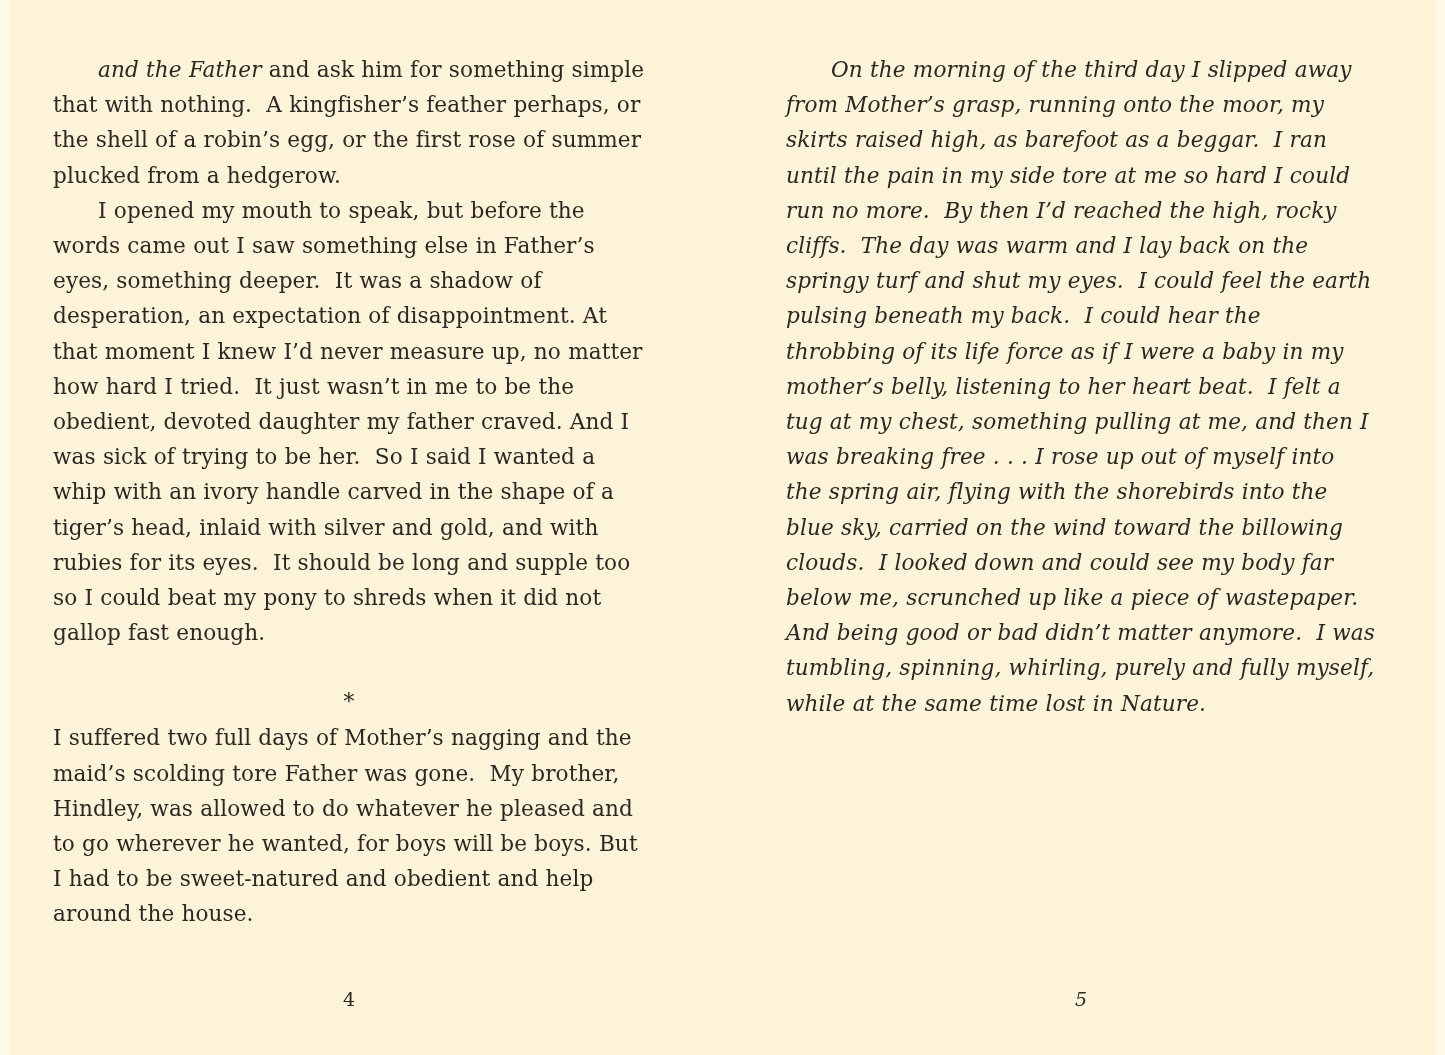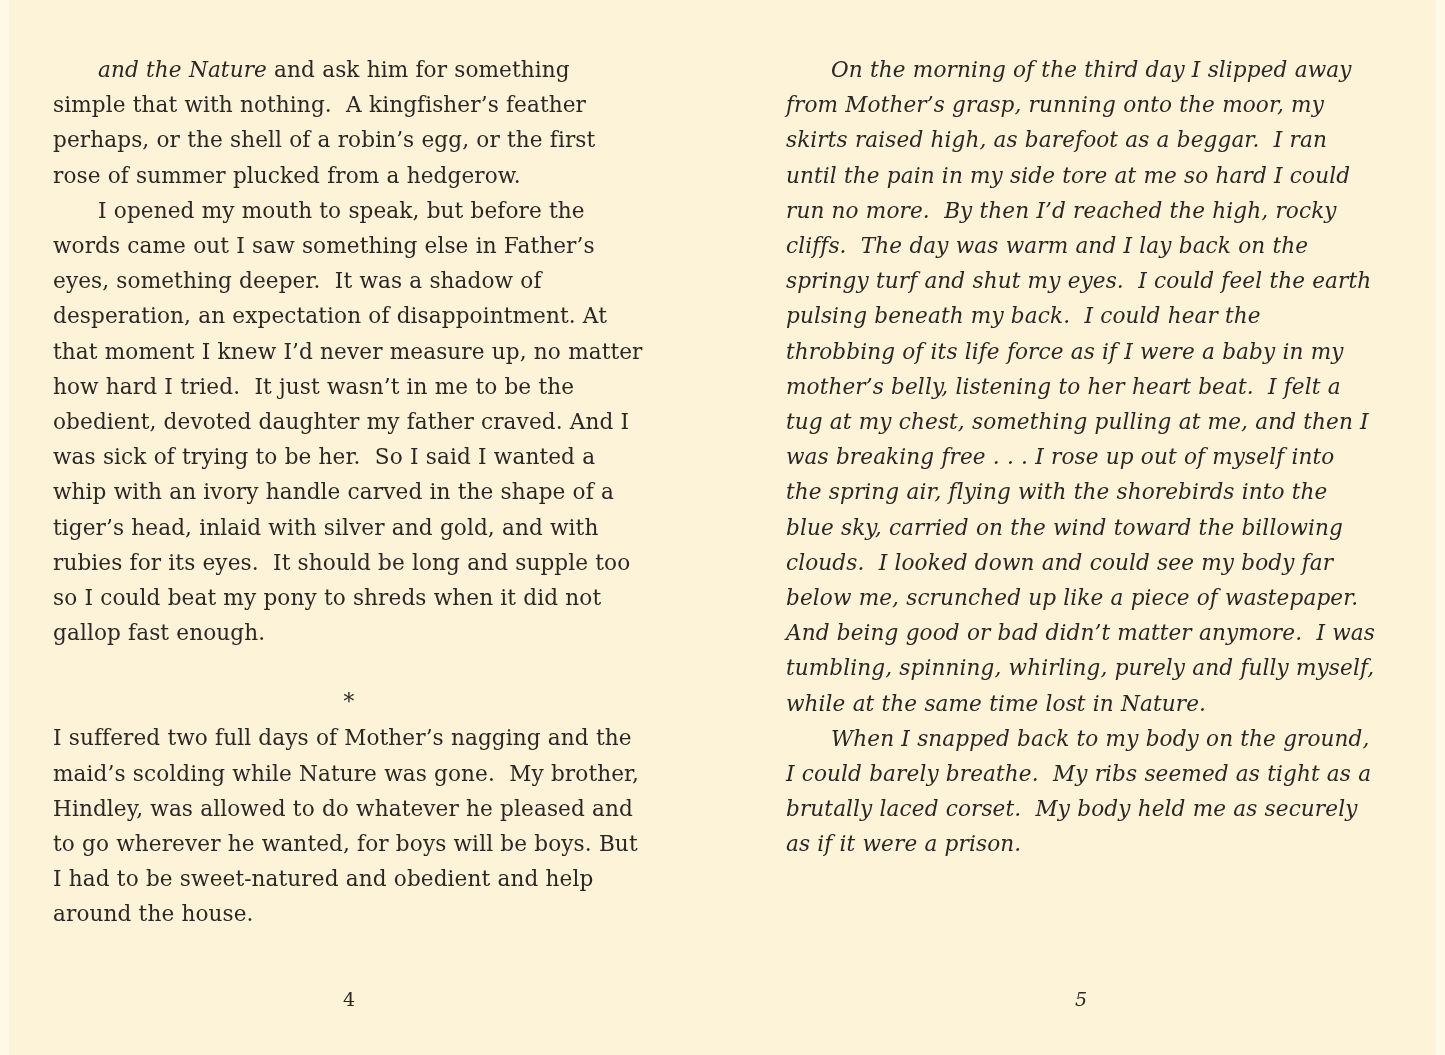--- a/index.html
+++ b/index.html
@@ -90,36 +90,35 @@
 <body style="background: rgb(253, 243, 216); color: rgb(43, 39, 35);">
 
 <div id="spread">
 
   <div class="page-edge left" style="background: rgb(254, 248, 230);"></div>
   <div class="page-edge right" style="background: rgb(254, 248, 230);"></div>
 
   <div class="page verso">
     <div class="textblock">
 
-      <p class="para"><span class="ital">and the Nature</span><span> and ask him for something simple that with nothing.  A kingfisher’s feather perhaps, or the shell of a robin’s egg, or the first rose of summer plucked from a hedgerow.</span></p>
+      <p class="para"><span class="ital">and the Father</span><span> and ask him for something simple that with nothing.  A kingfisher’s feather perhaps, or the shell of a robin’s egg, or the first rose of summer plucked from a hedgerow.</span></p>
 
       <p class="para">I opened my mouth to speak, but before the words came out I saw something else in Father’s eyes, something deeper.  It was a shadow of desperation, an expectation of disappointment. At that moment I knew I’d never measure up, no matter how hard I tried.  It just wasn’t in me to be the obedient, devoted daughter my father craved. And I was sick of trying to be her.  So I said I wanted a whip with an ivory handle carved in the shape of a tiger’s head, inlaid with silver and gold, and with rubies for its eyes.  It should be long and supple too so I could beat my pony to shreds when it did not gallop fast enough.</p>
 
       <div class="section-break">*</div>
 
-      <p class="para no-indent">I suffered two full days of Mother’s nagging and the maid’s scolding while Nature was gone.  My brother, Hindley, was allowed to do whatever he pleased and to go wherever he wanted, for boys will be boys. But I had to be sweet-natured and obedient and help around the house.</p>
+      <p class="para no-indent">I suffered two full days of Mother’s nagging and the maid’s scolding tore Father was gone.  My brother, Hindley, was allowed to do whatever he pleased and to go wherever he wanted, for boys will be boys. But I had to be sweet-natured and obedient and help around the house.</p>
 
     </div>
     <div class="folio">4</div>
   </div>
 
   <div class="page recto">
     <div class="textblock">
 
       <p class="para">On the morning of the third day I slipped away from Mother’s grasp, running onto the moor, my skirts raised high, as barefoot as a beggar.  I ran until the pain in my side tore at me so hard I could run no more.  By then I’d reached the high, rocky cliffs.  The day was warm and I lay back on the springy turf and shut my eyes.  I could feel the earth pulsing beneath my back.  I could hear the throbbing of its life force as if I were a baby in my mother’s belly, listening to her heart beat.  I felt a tug at my chest, something pulling at me, and then I was breaking free . . . I rose up out of myself into the spring air, flying with the shorebirds into the blue sky, carried on the wind toward the billowing clouds.  I looked down and could see my body far below me, scrunched up like a piece of wastepaper. And being good or bad didn’t matter anymore.  I was tumbling, spinning, whirling, purely and fully myself, while at the same time lost in Nature.</p>
 
-      <p class="para">When I snapped back to my body on the ground, I could barely breathe.  My ribs seemed as tight as a brutally laced corset.  My body held me as securely as if it were a prison.</p>
 
     </div>
     <div class="folio">5</div>
   </div>
 
 </div>
 
 </body></html>

